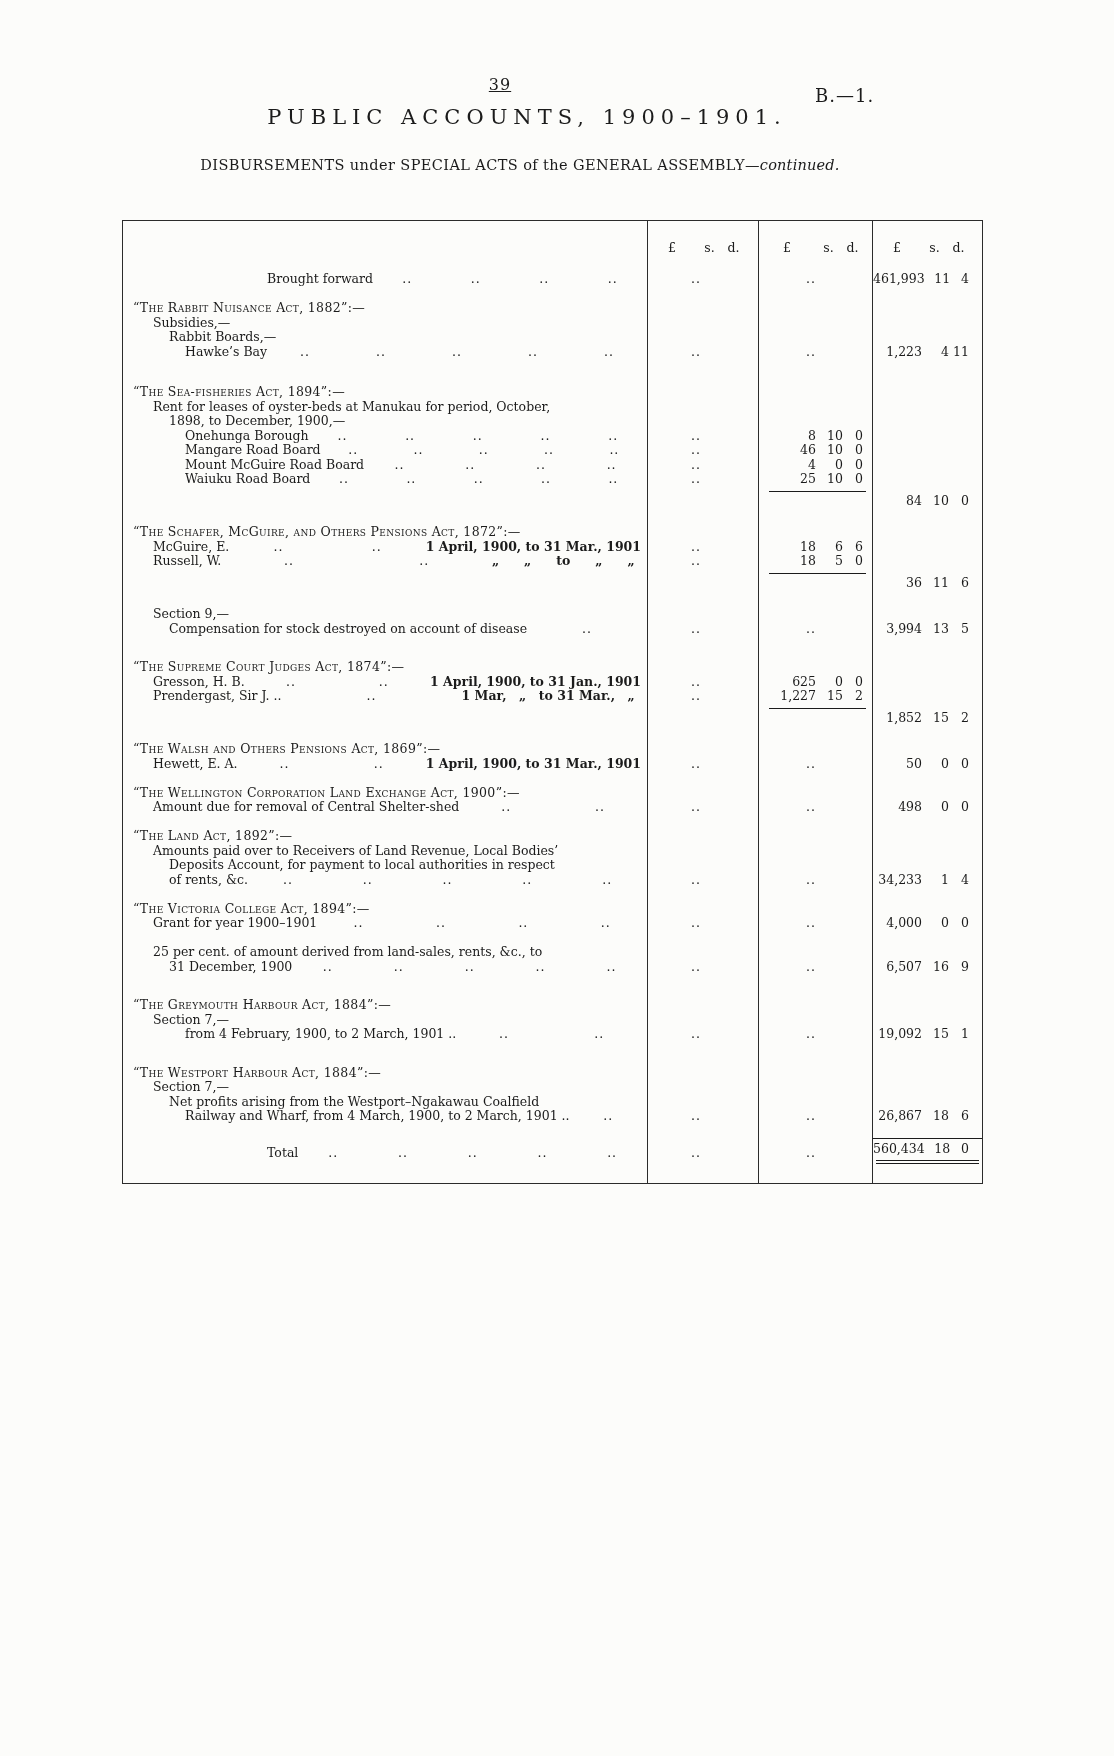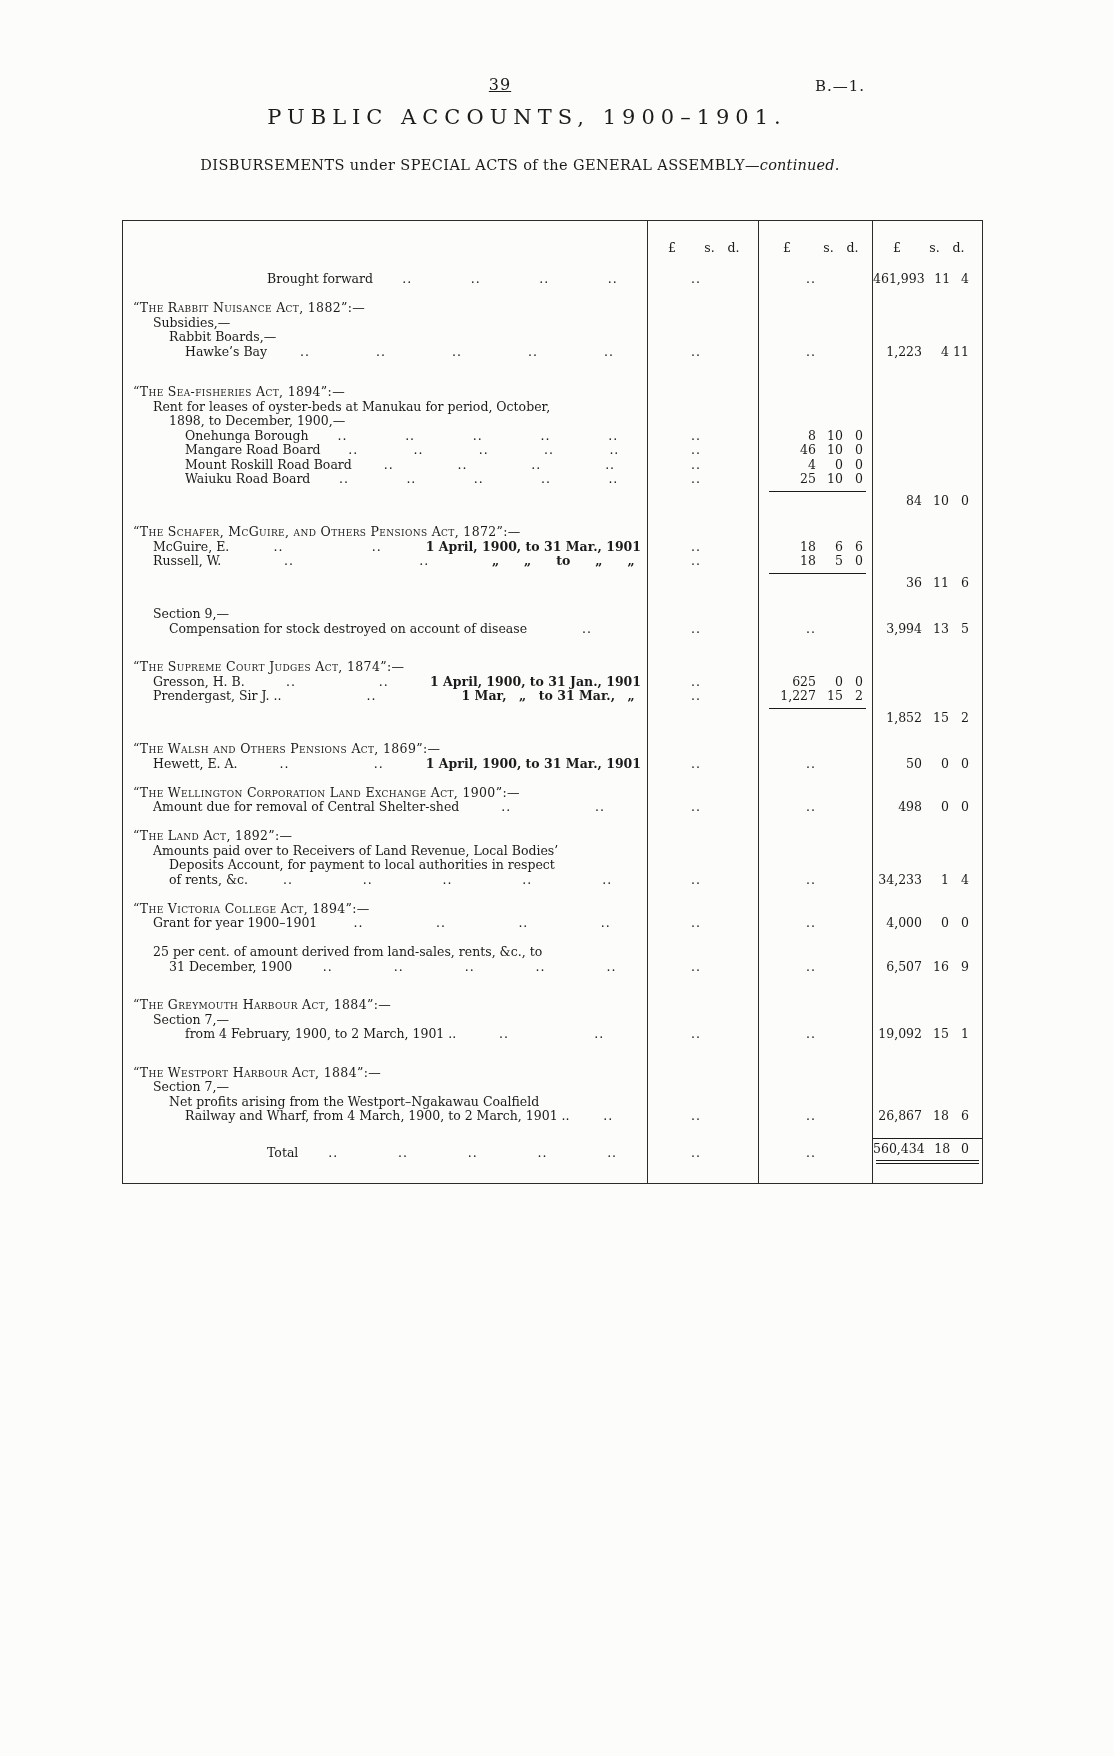--- a/index.html
+++ b/index.html
@@ -5,21 +5,21 @@
   html,body{margin:0;padding:0;}
   body{
     width:1114px;height:1756px;position:relative;
     background:#fcfcfa;color:#1b1b1b;
     font-family:"DejaVu Serif", serif;
     font-size:12.5px;line-height:14.5px;
     -webkit-font-smoothing:antialiased;
   }
   .pgnum{position:absolute;top:78px;left:440px;width:120px;text-align:center;
     font-size:16px;letter-spacing:1px;text-decoration:underline;}
-  .docref{position:absolute;top:79px;left:815px;font-size:15px;letter-spacing:1px;}
+  .docref{position:absolute;top:89px;left:815px;font-size:18px;letter-spacing:1px;}
   .title{position:absolute;top:110px;left:122px;width:810px;text-align:center;
     font-size:21px;font-weight:normal;letter-spacing:6px;margin:0;}
   .subtitle{position:absolute;top:158px;left:90px;width:860px;text-align:center;
     font-size:14.5px;letter-spacing:0.4px;}
   .subtitle i{letter-spacing:0.2px;}
 
   .acct-table{
     position:absolute;top:220px;left:122px;width:861px;
     border:1px solid #2b2b2b;
     box-sizing:border-box;
@@ -237,21 +237,21 @@
       </div>
       <div class="m m2">
         <span class="mv">46</span>
         <span class="ms">10</span>
         <span class="md">0</span>
       </div>
       <div class="m m3"></div>
     </div>
     <div class="trow entry ind3">
       <div class="desc">
-        <span class="dtext">Mount Roskill Road Board</span>
+        <span class="dtext">Mount McGuire Road Board</span>
         <span class="ld">..</span>
         <span class="ld">..</span>
         <span class="ld">..</span>
         <span class="ld">..</span>
       </div>
       <div class="m m1">
         <span class="cd">..</span>
       </div>
       <div class="m m2">
         <span class="mv">4</span>

